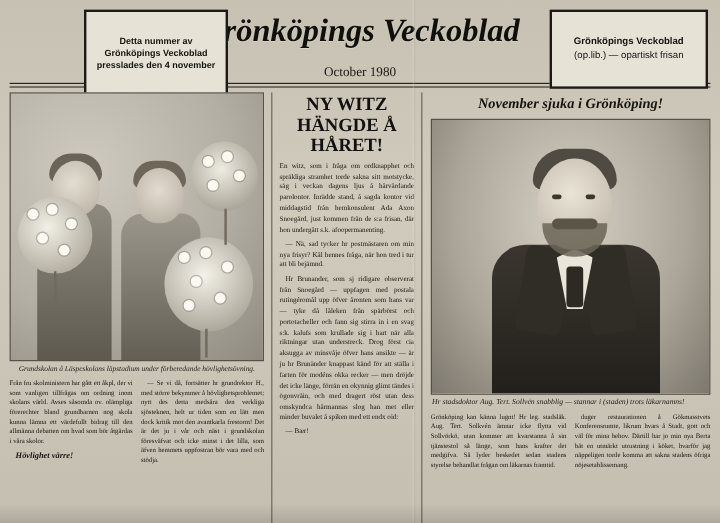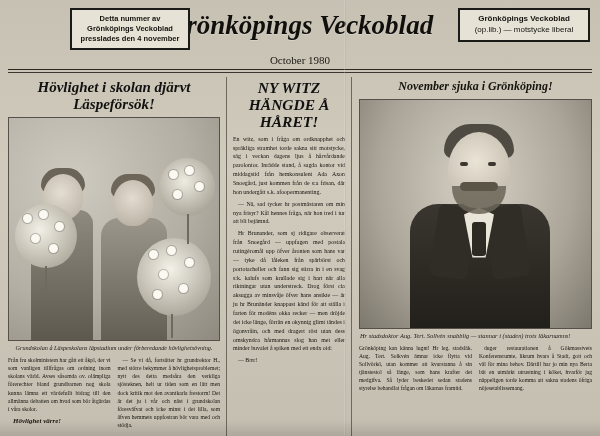--- a/index.html
+++ b/index.html
@@ -32,21 +32,21 @@
   .box-left, .box-right {
     position: absolute;
     top: 2px;
     border: 2px solid #1a1a18;
     background: #e6e2d6;
     font-family: "Liberation Sans", sans-serif;
     font-weight: bold;
     font-size: 7.5px;
     line-height: 1.35;
     text-align: center;
-    padding: 4px 5px;
+    padding: 20px 5px;
     color: #15130f;
   }
   .box-left {
     left: 62px;
     width: 106px;
   }
   .box-right {
     right: 2px;
     width: 118px;
     font-weight: normal;
@@ -102,21 +102,20 @@
     text-align: center;
     font-style: italic;
     font-weight: bold;
     font-size: 15px;
     line-height: 1.15;
     color: #111;
     margin: 2px 0 4px 0;
   }
   .headline-b {
     text-align: center;
-    font-style: italic;
     font-weight: bold;
     font-size: 15.5px;
     line-height: 1.1;
     color: #111;
     margin: 2px 0 5px 0;
   }
   .headline-c {
     text-align: center;
     font-weight: bold;
     font-size: 19px;
@@ -311,32 +310,31 @@
 </head>
 <body>
 
 <div class="page">
 
   <div class="masthead">
     <div class="box-left">Detta nummer av Grönköpings Veckoblad presslades den 4 november</div>
     <h1 class="title">Grönköpings Veckoblad</h1>
     <div class="box-right">
       <span class="bold">Grönköpings Veckoblad</span>
-      <span>(op.lib.) — motstycke liberal</span>
+      <span>(op.lib.) — opartiskt frisan</span>
     </div>
   </div>
 
   <div class="subtitle">October 1980</div>
   <div class="rule"></div>
   <div class="rule thin"></div>
 
   <div class="columns">
 
     <div class="col col-a">
-      <div class="headline-a">Hövlighet i skolan djärvt Läspeförsök!</div>
 
       <div class="photo-wrap photo-a">
         <div class="kids-scene">
           <div class="kids-bg"></div>
           <div class="kid kid-left-body"></div>
           <div class="kid kid-left-hair"></div>
           <div class="kid kid-left-head"></div>
           <div class="kid kid-right-body"></div>
           <div class="kid kid-right-hair"></div>
           <div class="kid kid-right-head"></div>

